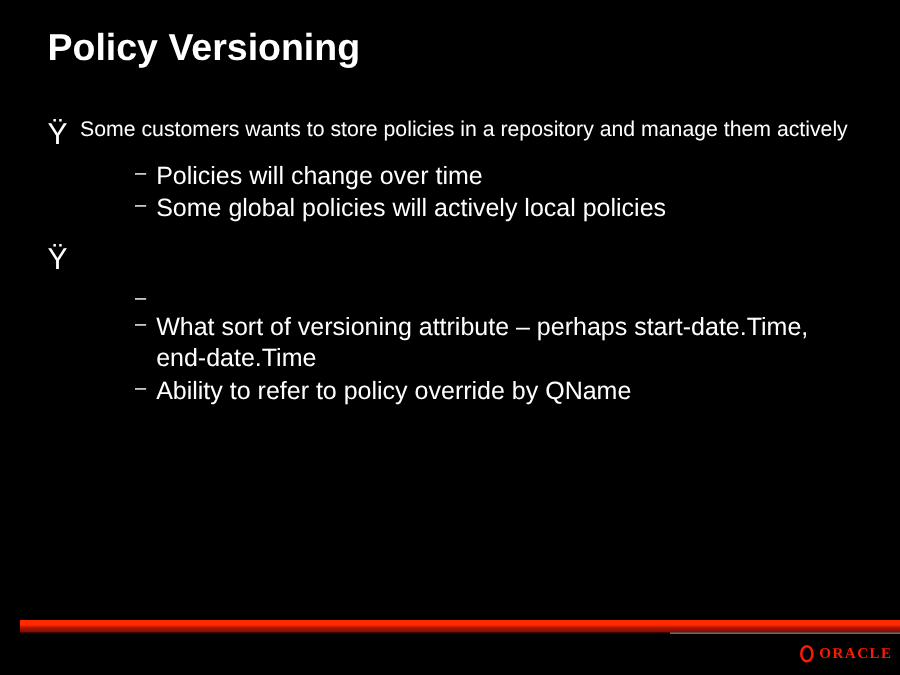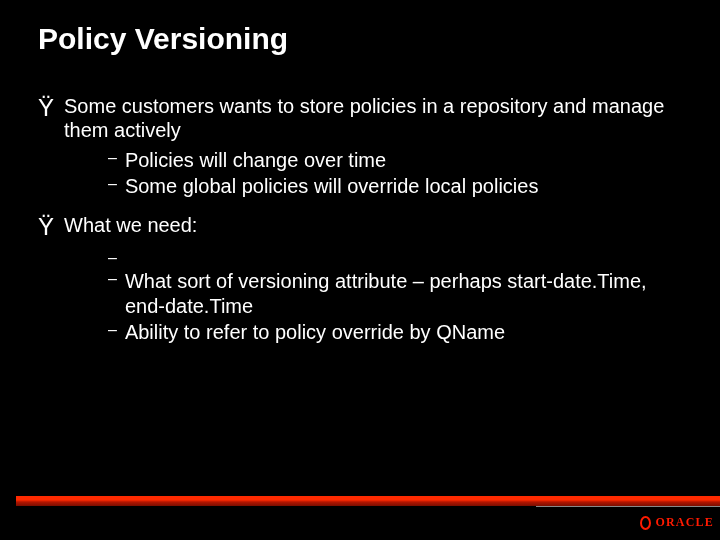--- a/index.html
+++ b/index.html
@@ -25,21 +25,21 @@
     margin-bottom: 6px;
   }
   .top-bullet {
     font-size: 24px;
     line-height: 1.2;
     margin-right: 10px;
     color: #fff;
     flex-shrink: 0;
   }
   .top-text {
-    font-size: 20px;
+    font-size: 17px;
     line-height: 1.2;
     color: #fff;
   }
 
   .sub-list {
     margin: 4px 0 14px 0;
   }
   .sub-item {
     display: flex;
     align-items: flex-start;
@@ -122,27 +122,26 @@
       <div class="top-bullet">Ÿ</div>
       <div class="top-text">Some customers wants to store policies in a repository and manage them actively</div>
     </div>
     <div class="sub-list">
       <div class="sub-item">
         <div class="sub-bullet">–</div>
         <div class="sub-text">Policies will change over time</div>
       </div>
       <div class="sub-item">
         <div class="sub-bullet">–</div>
-        <div class="sub-text">Some global policies will override local policies</div>
+        <div class="sub-text">Some global policies will actively local policies</div>
       </div>
     </div>
 
     <div class="top-item">
       <div class="top-bullet">Ÿ</div>
-      <div class="top-text">What we need:</div>
     </div>
     <div class="sub-list">
       <div class="sub-item">
         <div class="sub-bullet">–</div>
       </div>
       <div class="sub-item">
         <div class="sub-bullet">–</div>
         <div class="sub-text">What sort of versioning attribute – perhaps start-date.Time, end-date.Time</div>
       </div>
       <div class="sub-item">

